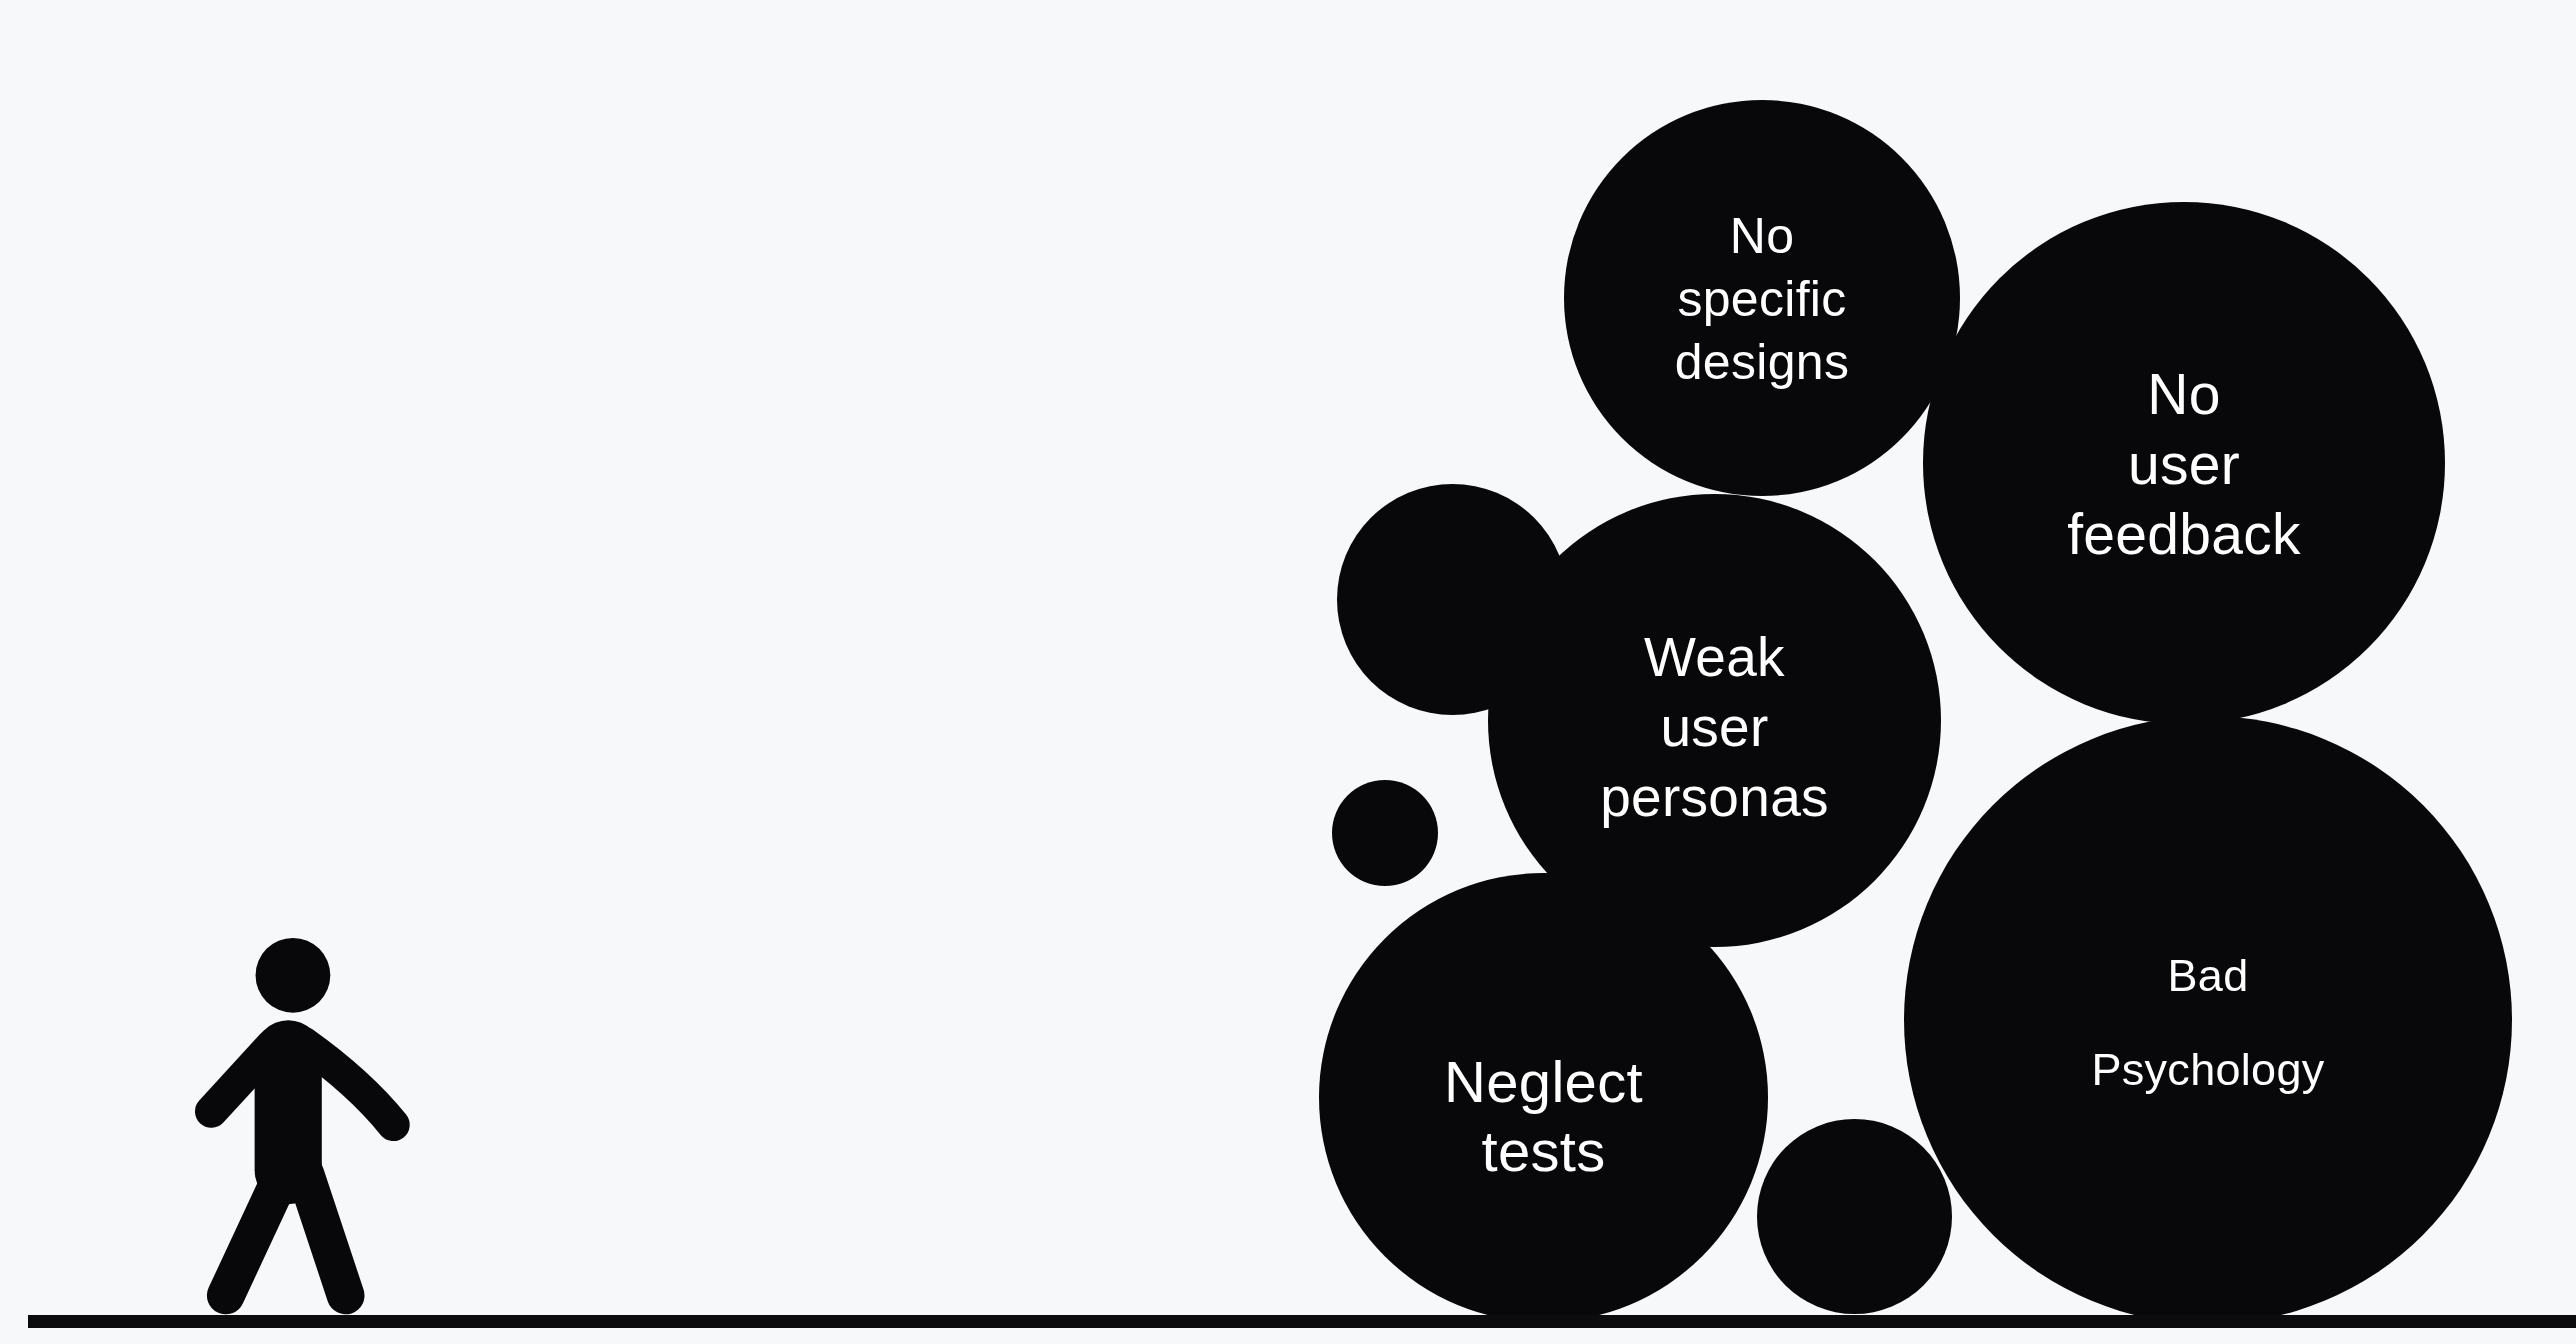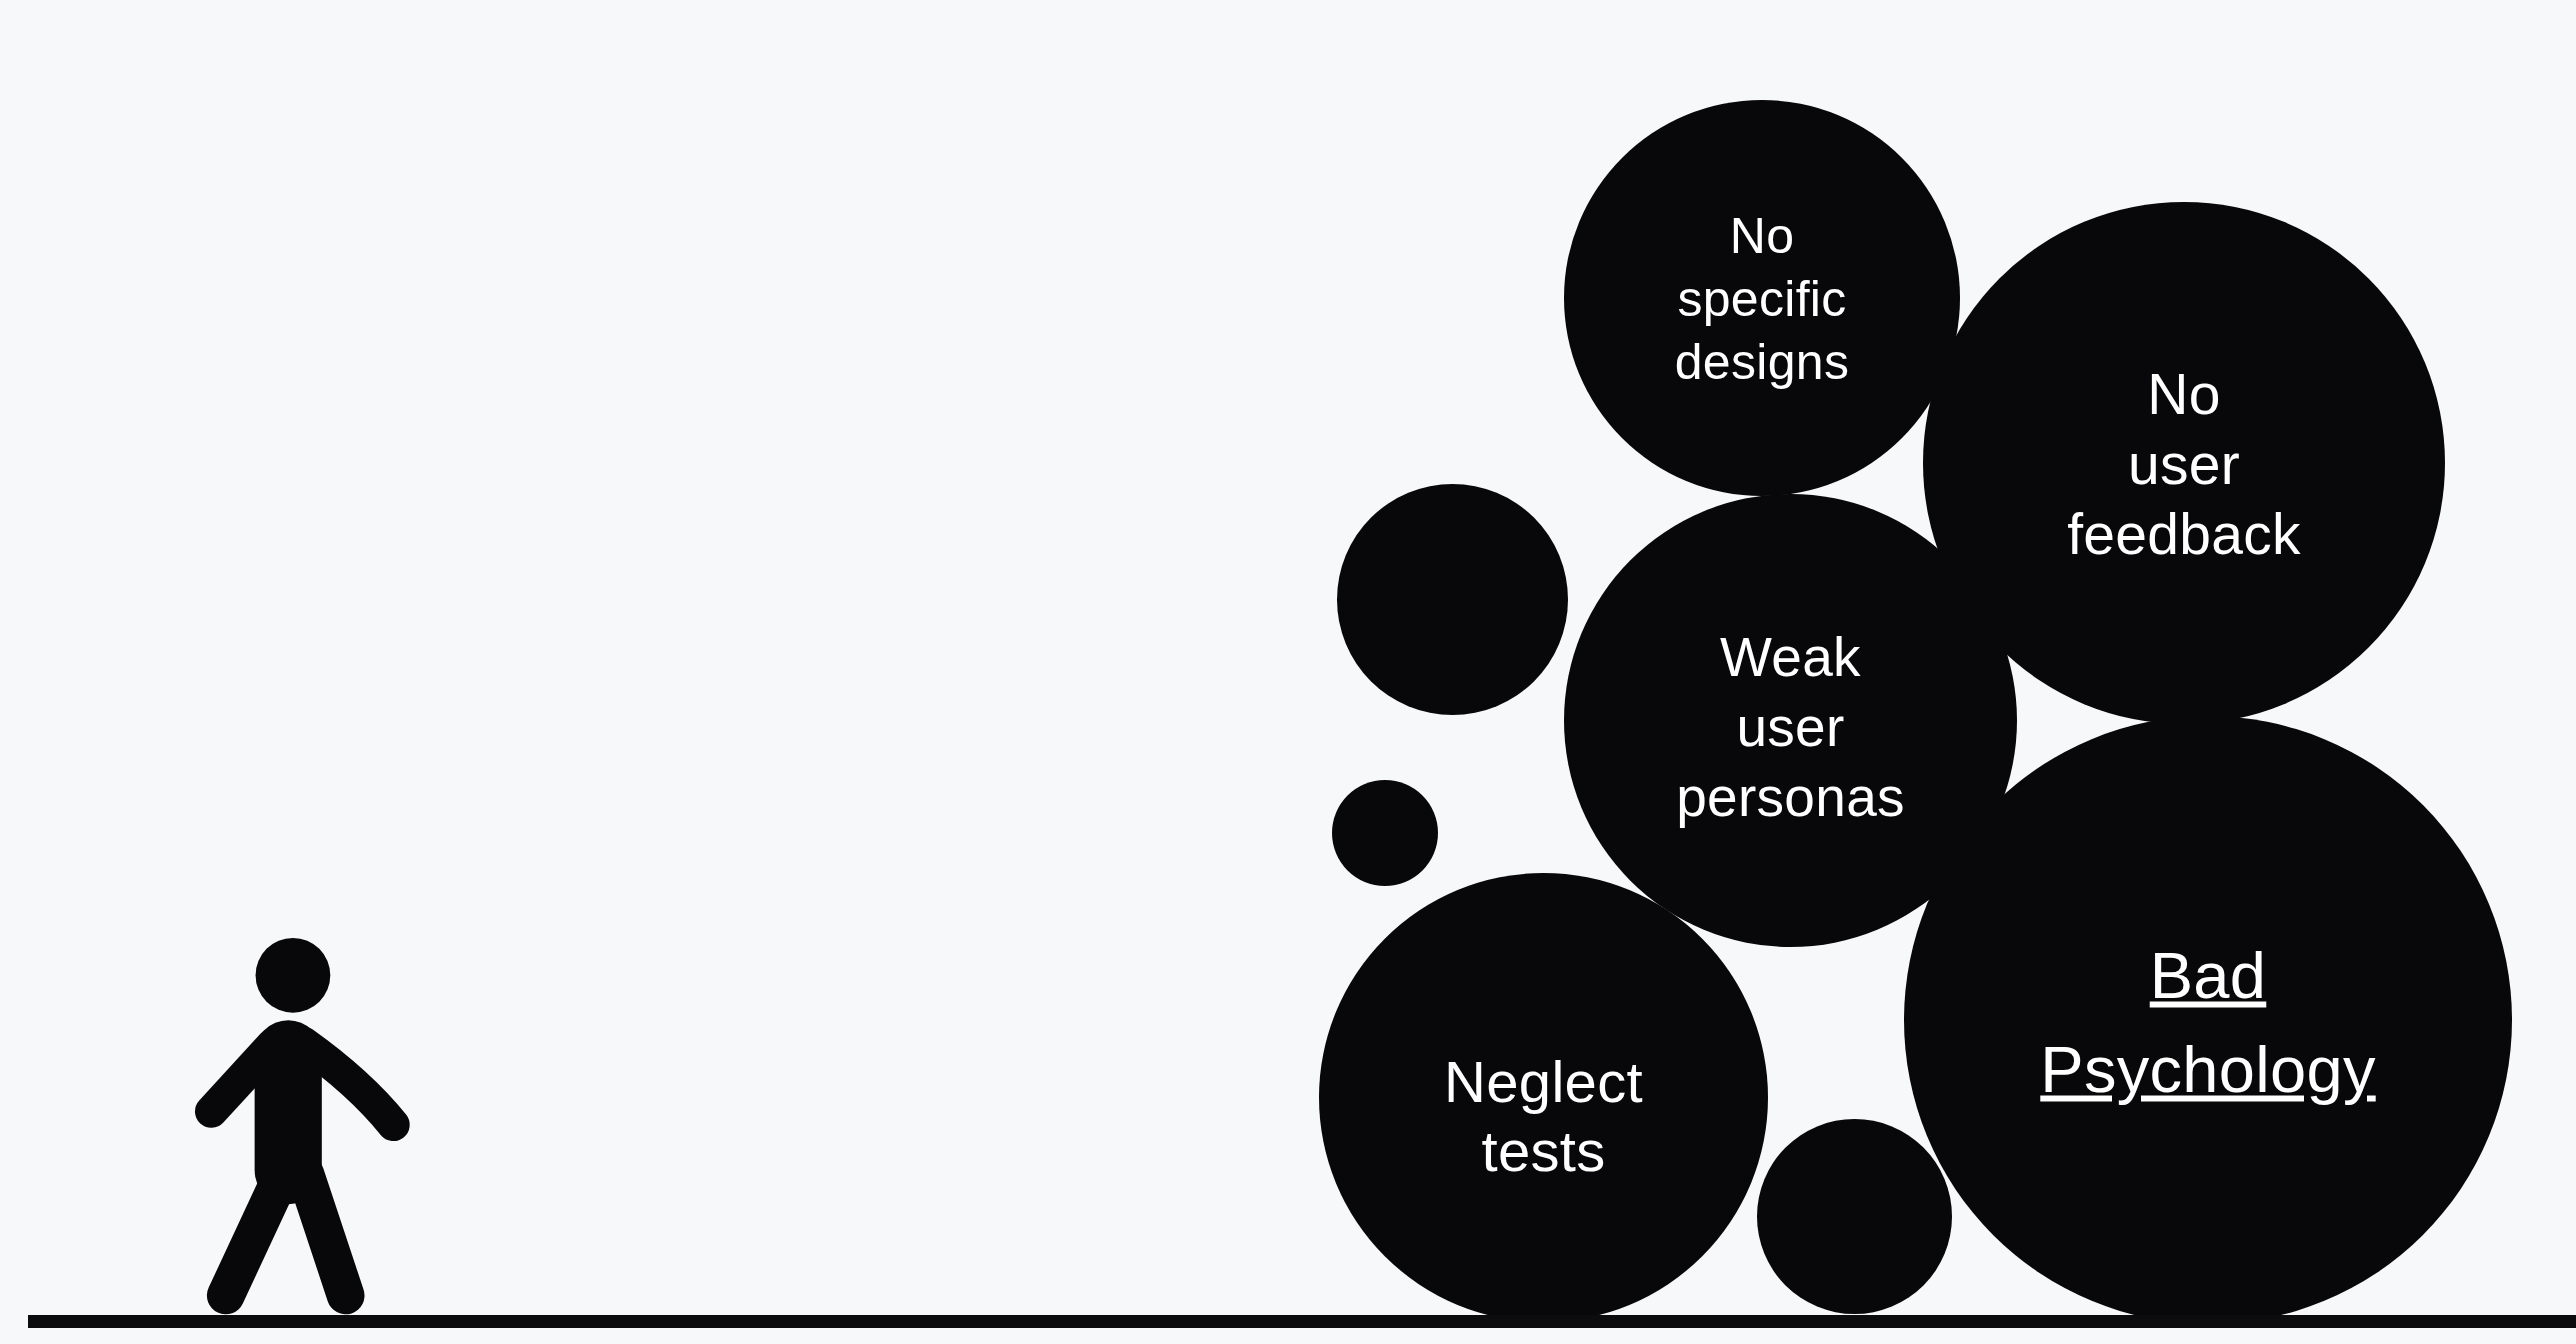--- a/index.html
+++ b/index.html
@@ -65,33 +65,33 @@
         <span class="bubble-label" style="font-size: 50px; line-height: 63px; transform: translateY(1.3px);">No
 specific
 designs</span>
       </div>
       <div class="bubble" style="left: 1895px; top: 202px; width: 522px; height: 522px;">
         <span class="bubble-label" style="font-size: 57px; line-height: 70px; transform: translateY(1.3px);">No
 user
 feedback</span>
       </div>
       <div class="bubble" style="left: 1309px; top: 484px; width: 231px; height: 231px;"></div>
-      <div class="bubble" style="left: 1536px; top: 494px; width: 453px; height: 453px;">
+      <div class="bubble" style="left: 1460px; top: 494px; width: 453px; height: 453px;">
         <span class="bubble-label" style="font-size: 55px; line-height: 70px; transform: translateY(6.3px);">Weak
 user
 personas</span>
       </div>
       <div class="bubble" style="left: 1304px; top: 780px; width: 106px; height: 106px;"></div>
       <div class="bubble" style="left: 1291px; top: 873px; width: 449px; height: 449px;">
         <span class="bubble-label" style="font-size: 58px; line-height: 69px; transform: translateY(17.6px);">Neglect
 tests</span>
       </div>
       <div class="bubble" style="left: 1729px; top: 1119px; width: 195px; height: 195px;"></div>
       <div class="bubble" style="left: 1876px; top: 716px; width: 608px; height: 608px;">
-        <span class="bubble-label" style="font-size: 65px; line-height: 94px; transform: translateY(2.5px); text-decoration: underline;">Bad
+        <span class="bubble-label" style="font-size: 45px; line-height: 94px; transform: translateY(2.5px);">Bad
 Psychology</span>
       </div>
     </div>
 
   <div class="ground" style="left: 0px; top: 1315px; width: 2562px; height: 12.6px;"></div>
 
 </div>
 
 
 </body></html>

